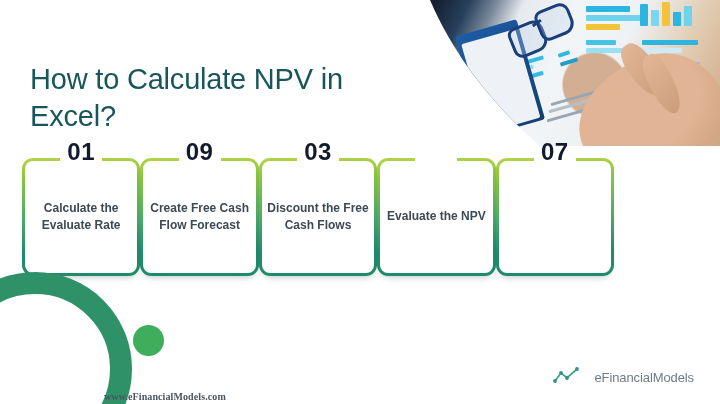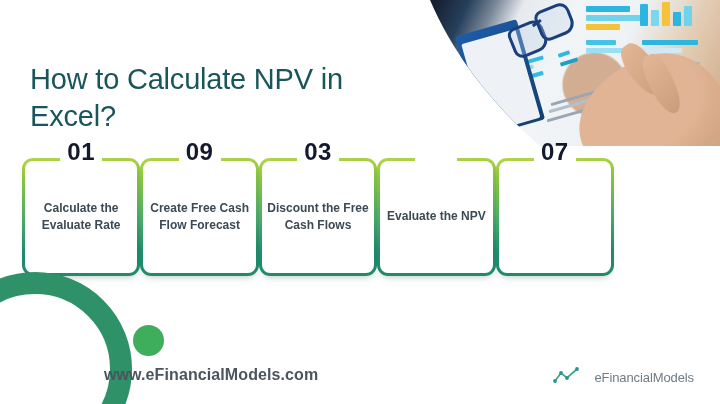--- a/index.html
+++ b/index.html
@@ -208,25 +208,26 @@
     width: 31px;
     height: 31px;
     border-radius: 50%;
     background: #3fae5c;
   }
 
   
   .site-url {
     position: absolute;
     left: 104px;
-    top: 366px;
-    font-size: 16px;
+    top: 391px;
+    font-size: 10px;
     font-weight: bold;
     color: #4a5560;
     letter-spacing: 0.1px;
+    font-family: Liberation Serif, serif;
   }
   .brand {
     position: absolute;
     right: 26px;
     top: 367px;
     display: flex;
     align-items: center;
     gap: 15px;
   }
   .brand-name {

